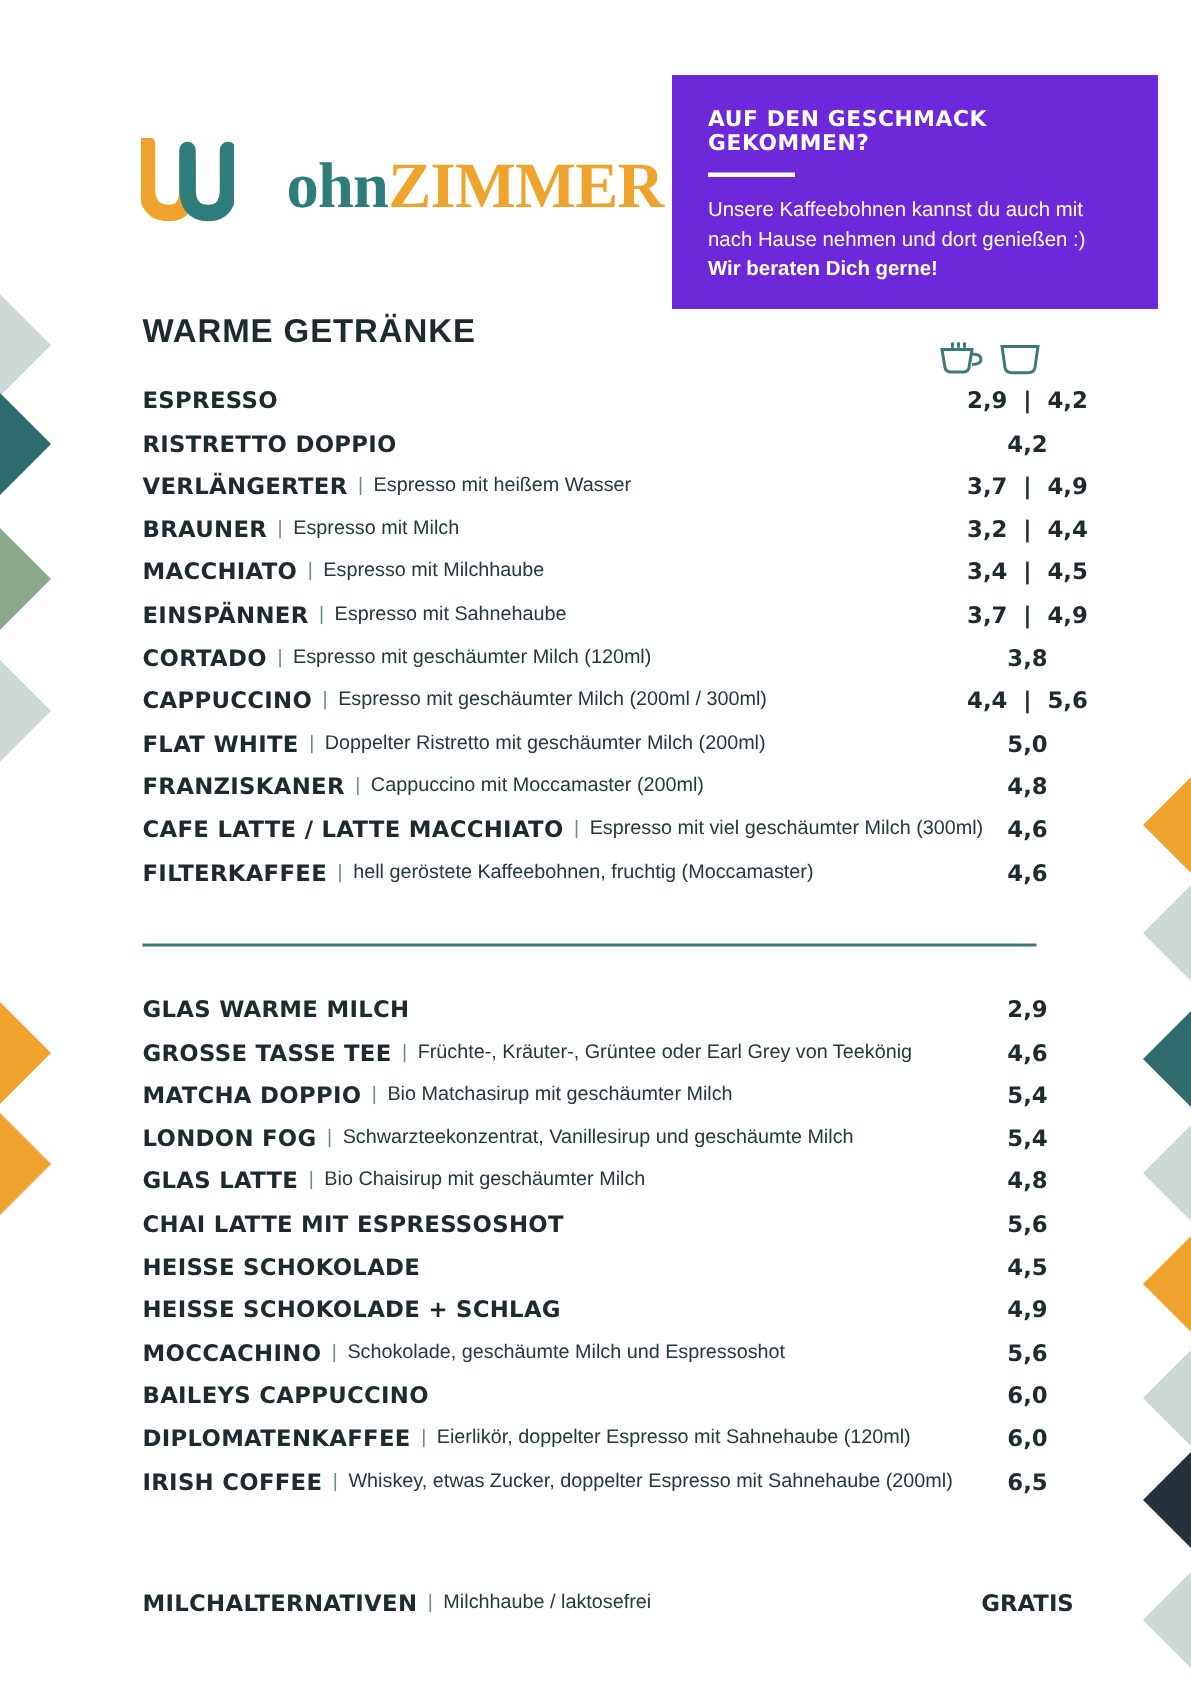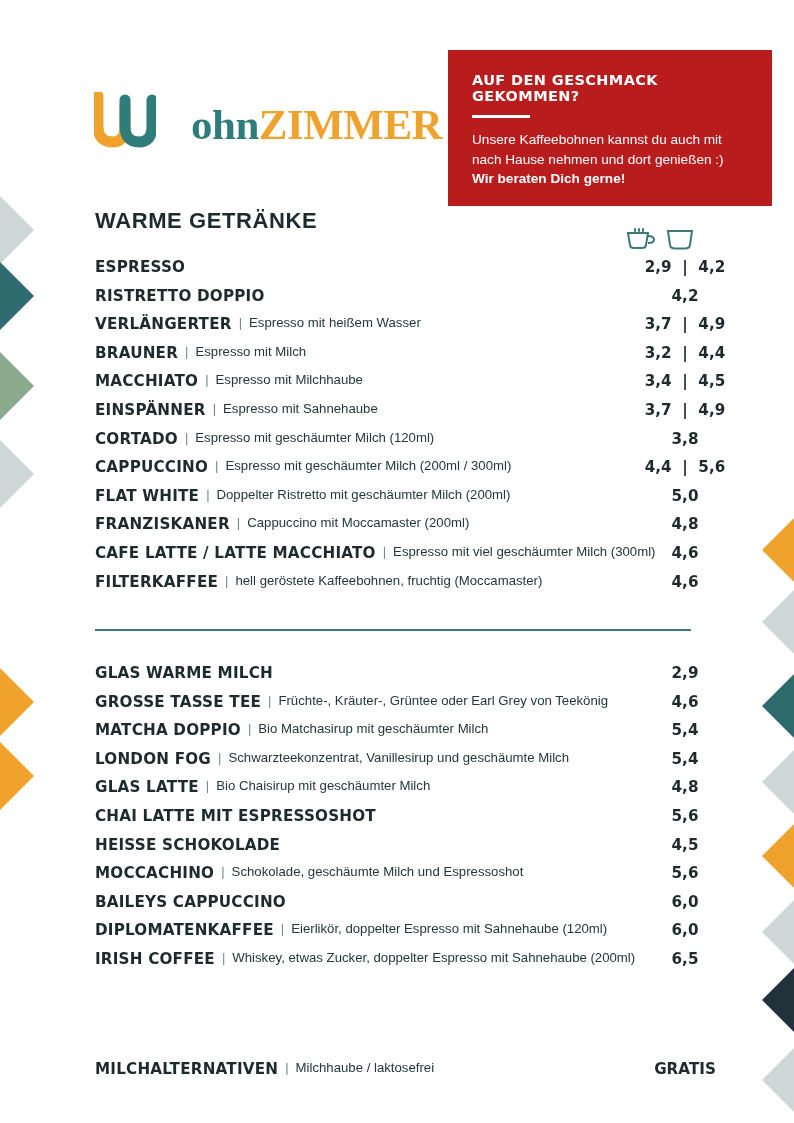--- a/index.html
+++ b/index.html
@@ -54,21 +54,21 @@
   .logo-text .a { color: #2e7d7b; }
   .logo-text .b { color: #f0a32c; }
 
   
   .promo {
     position: absolute;
     left: 448px;
     top: 50px;
     width: 324px;
     height: 156px;
-    background: #b91c1c;
+    background: #6d28d9;
     color: #ffffff;
     box-sizing: border-box;
     padding: 22px 24px 0 24px;
   }
   .promo-title {
     font-family: "DejaVu Sans", sans-serif;
     font-weight: bold;
     font-size: 14.5px;
     letter-spacing: 0.4px;
   }
@@ -365,20 +365,26 @@
       </div>
     </div>
     <div class="row">
       <div class="row-inner">
         <span class="name">HEISSE SCHOKOLADE</span>
         <span class="price">4,5</span>
       </div>
     </div>
     <div class="row">
       <div class="row-inner">
+        <span class="name">HEISSE SCHOKOLADE + SCHLAG</span>
+        <span class="price">4,9</span>
+      </div>
+    </div>
+    <div class="row">
+      <div class="row-inner">
         <span class="name">MOCCACHINO</span>
         <span class="sep">|</span>
         <span class="desc">Schokolade, geschäumte Milch und Espressoshot</span>
         <span class="price">5,6</span>
       </div>
     </div>
     <div class="row">
       <div class="row-inner">
         <span class="name">BAILEYS CAPPUCCINO</span>
         <span class="price">6,0</span>

